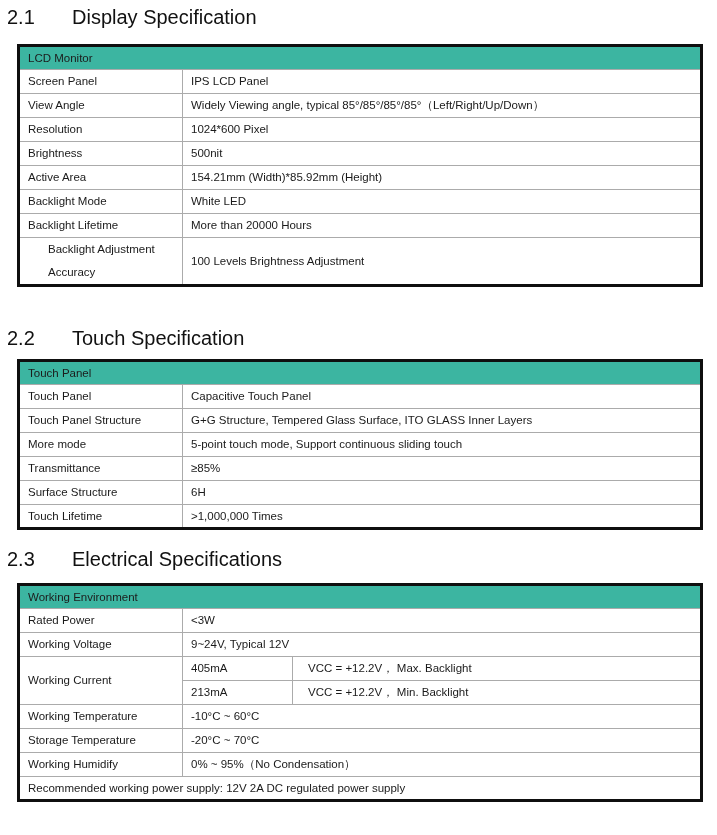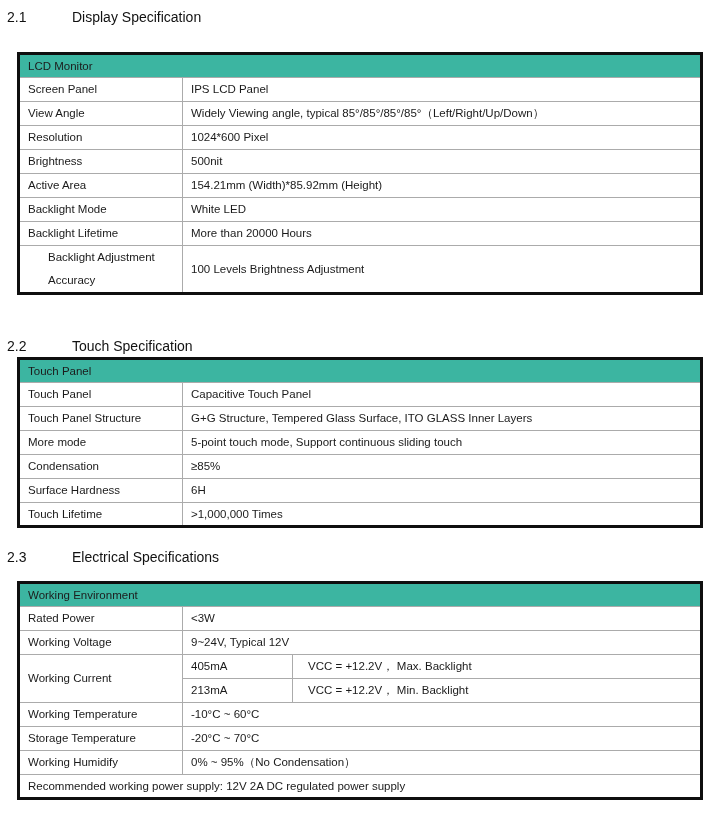--- a/index.html
+++ b/index.html
@@ -6,38 +6,38 @@
   html, body {
     width: 717px; height: 835px;
     background: #ffffff;
     font-family: "Liberation Sans", sans-serif;
     color: #1a1a1a;
     overflow: hidden;
   }
   .heading {
     display: flex;
     margin-left: 7px;
-    font-size: 14px;
+    font-size: 20px;
     line-height: 22px;
     color: #111111;
   }
   .h-num { width: 65px; }
   .section-1 .heading { padding-top: 6px; }
   .section-2 .heading { margin-top: 40px; }
   .section-3 .heading { margin-top: 18px; }
 
   table {
     border-collapse: collapse;
     table-layout: fixed;
     width: 686px;
     margin-left: 17px;
     border: 3px solid #0f0f0f;
   }
-  .section-1 table { margin-top: 24px; }
-  .section-2 table { }
+  .section-1 table { margin-top: 16px; }
+  .section-2 table { margin-top: 10px; }
   .section-3 table { margin-top: 13px; }
 
   td {
     font-size: 11.5px;
     height: 24px;
     border: 1px solid #ababab;
     padding: 0 4px 0 8px;
     vertical-align: middle;
     line-height: 15px;
   }
@@ -123,25 +123,25 @@
     </tr>
     <tr>
       <td class="label">Touch Panel Structure</td>
       <td>G+G Structure, Tempered Glass Surface, ITO GLASS Inner Layers</td>
     </tr>
     <tr>
       <td class="label">More mode</td>
       <td>5-point touch mode, Support continuous sliding touch</td>
     </tr>
     <tr>
-      <td class="label">Condensation</td>
+      <td class="label">Transmittance</td>
       <td>≥85%</td>
     </tr>
     <tr>
-      <td class="label">Surface Hardness</td>
+      <td class="label">Surface Structure</td>
       <td>6H</td>
     </tr>
     <tr>
       <td class="label">Touch Lifetime</td>
       <td>&gt;1,000,000 Times</td>
     </tr>
   </tbody>
     </table>
 </div>
 

